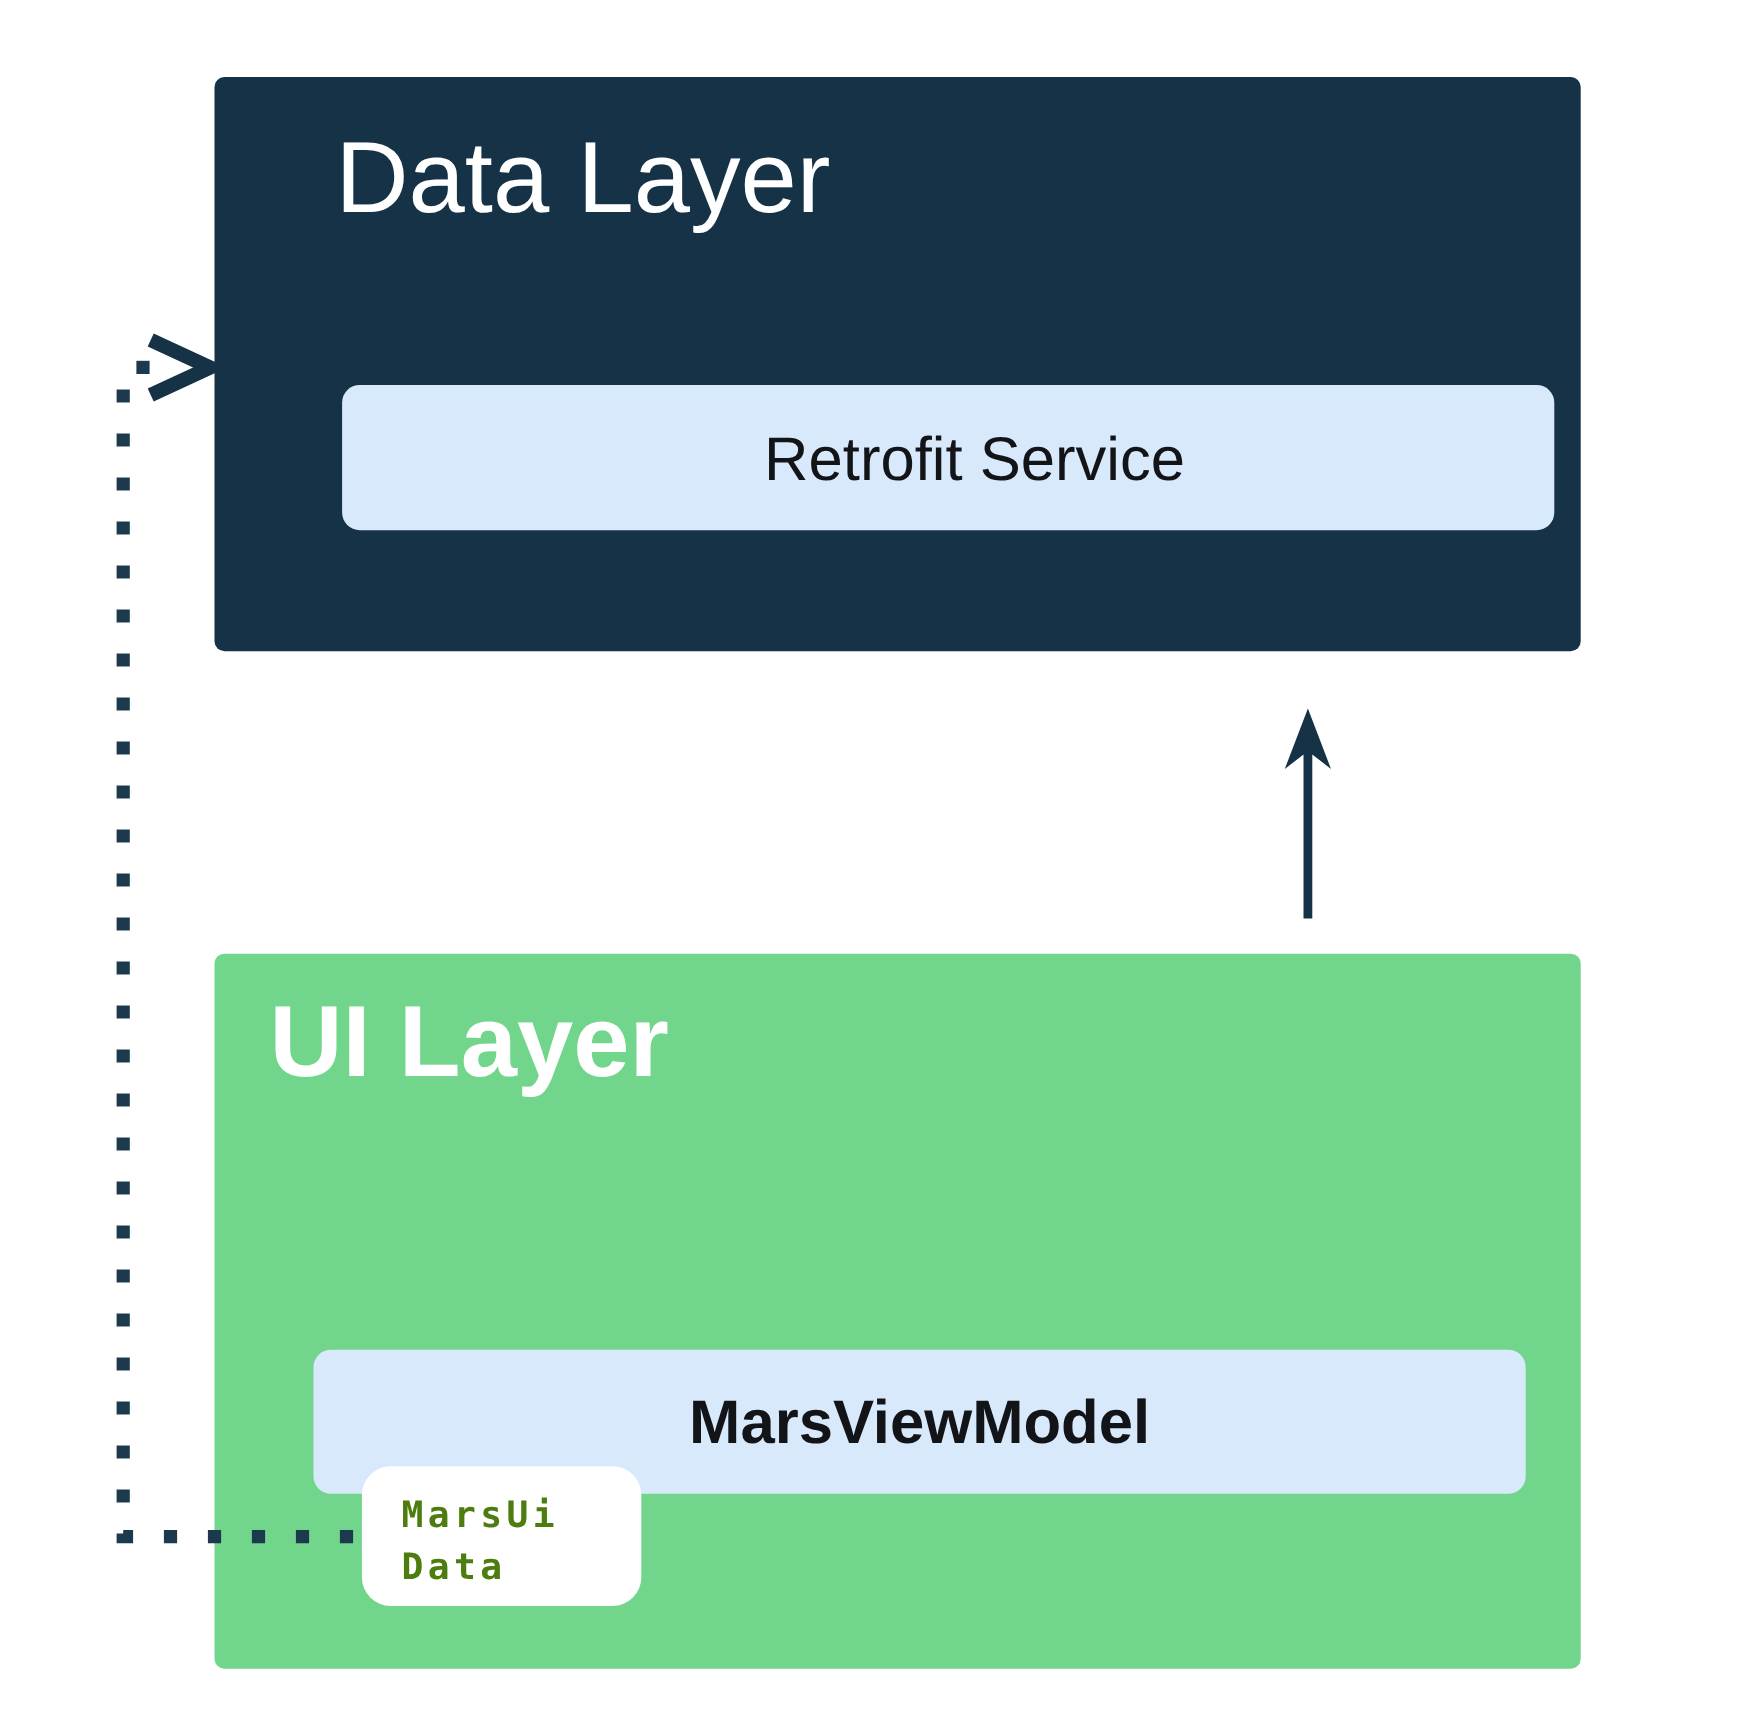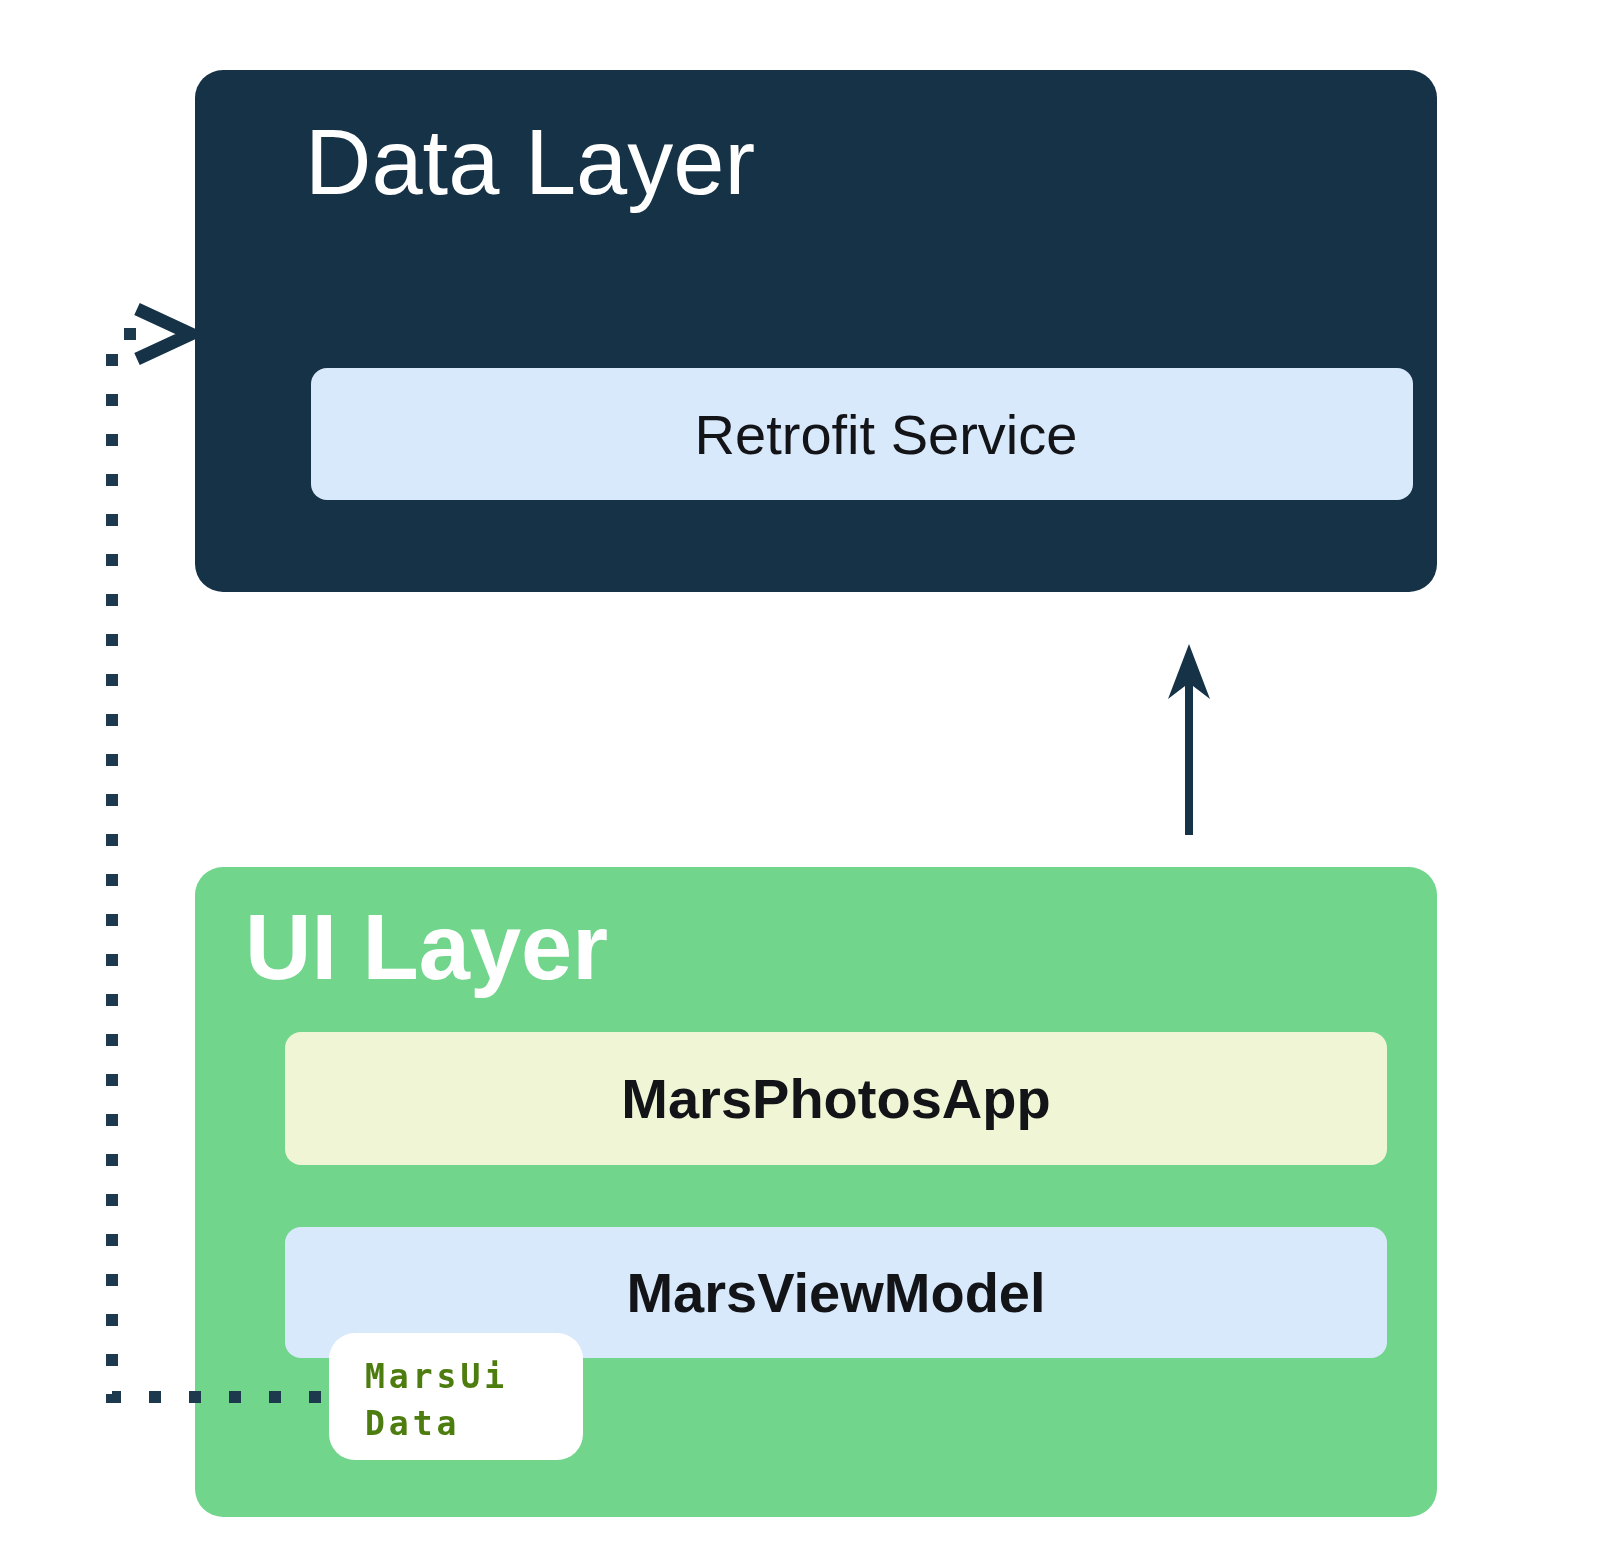--- a/index.html
+++ b/index.html
@@ -19,21 +19,21 @@
     width: 1600px;
     height: 1566px;
     background: #ffffff;
     overflow: hidden;
   }
 
   .layer-box {
     position: absolute;
     left: 195px;
     width: 1242px;
-    border-radius: 28px;
+    border-radius: 9px;
   }
   .data-layer {
     top: 70px;
     height: 522px;
     background: var(--navy);
   }
   .ui-layer {
     top: 867px;
     height: 650px;
     background: var(--green);
@@ -57,21 +57,21 @@
     align-items: center;
     justify-content: center;
   }
   .inner-label {
     color: var(--label_text);
     font-size: 56px;
     white-space: nowrap;
   }
   .retrofit-box {
     left: 116px;  
-    top: 298px;   
+    top: 280px;   
     width: 1102px;
     height: 132px;
     background: var(--light_blue);
     padding-left: 48px;
   }
   .app-box {
     left: 90px;   
     top: 165px;   
     width: 1102px;
     height: 133px;
@@ -121,23 +121,20 @@
 
   <div class="layer-box data-layer">
     <div class="layer-title">Data Layer</div>
     <div class="inner-box retrofit-box">
       <span class="inner-label">Retrofit Service</span>
     </div>
   </div>
 
   <div class="layer-box ui-layer">
     <div class="layer-title">UI Layer</div>
-    <div class="inner-box app-box">
-      <span class="inner-label">MarsPhotosApp</span>
-    </div>
     <div class="inner-box viewmodel-box">
       <span class="inner-label">MarsViewModel</span>
     </div>
     <div class="uistate-box">
       <div class="uistate-text"><span>MarsUi</span><br><span>Data</span></div>
     </div>
   </div>
 
   <svg class="overlay" viewBox="0 0 1600 1566">
 

